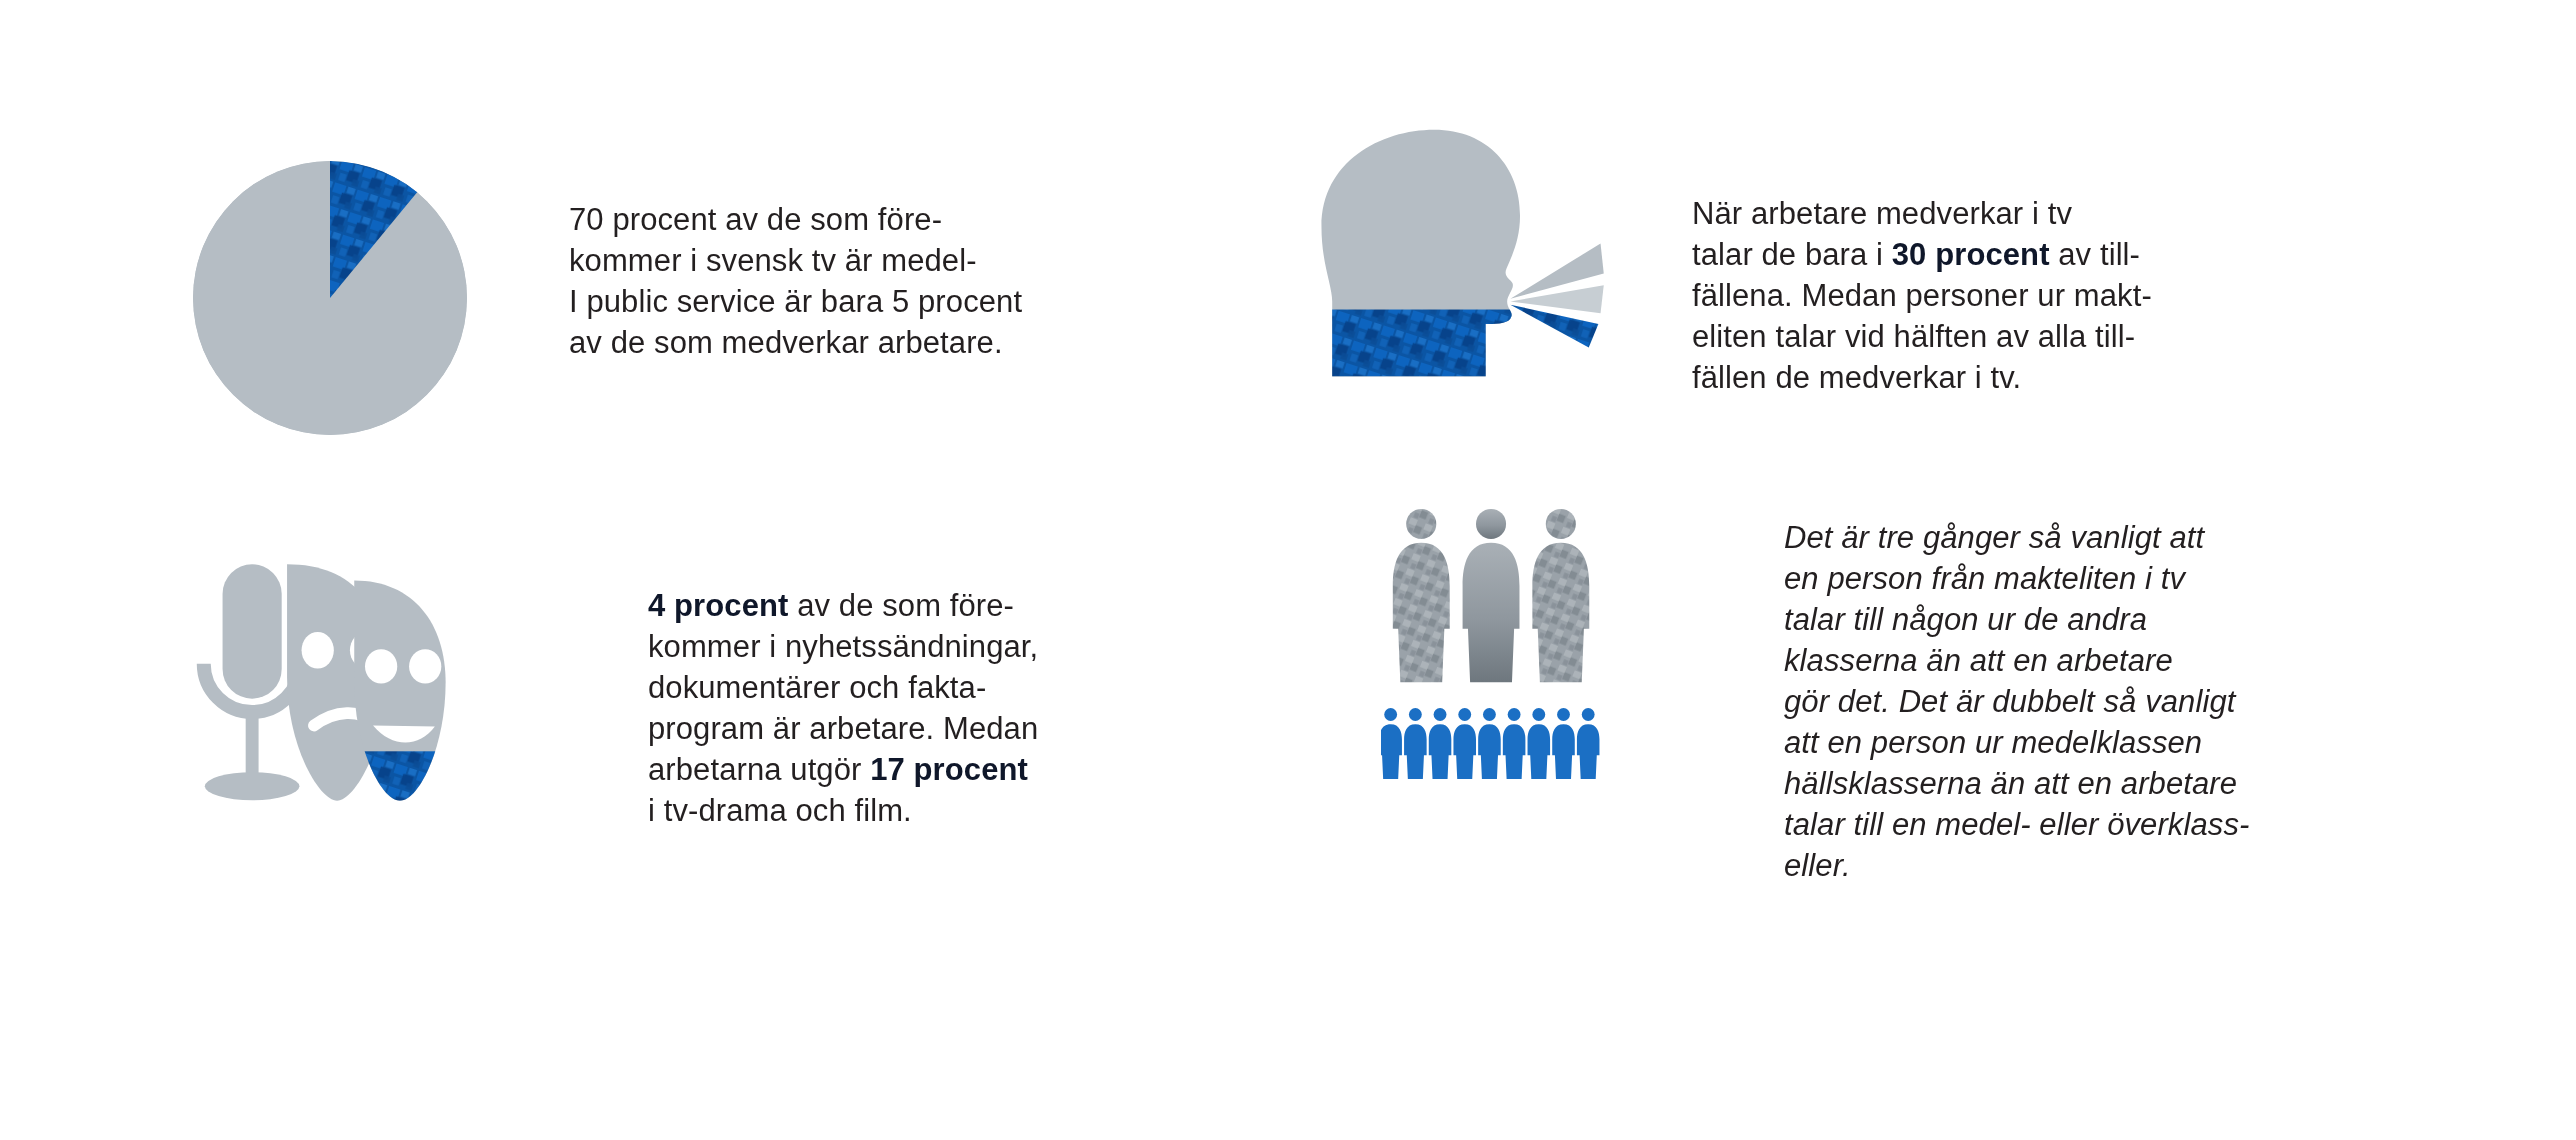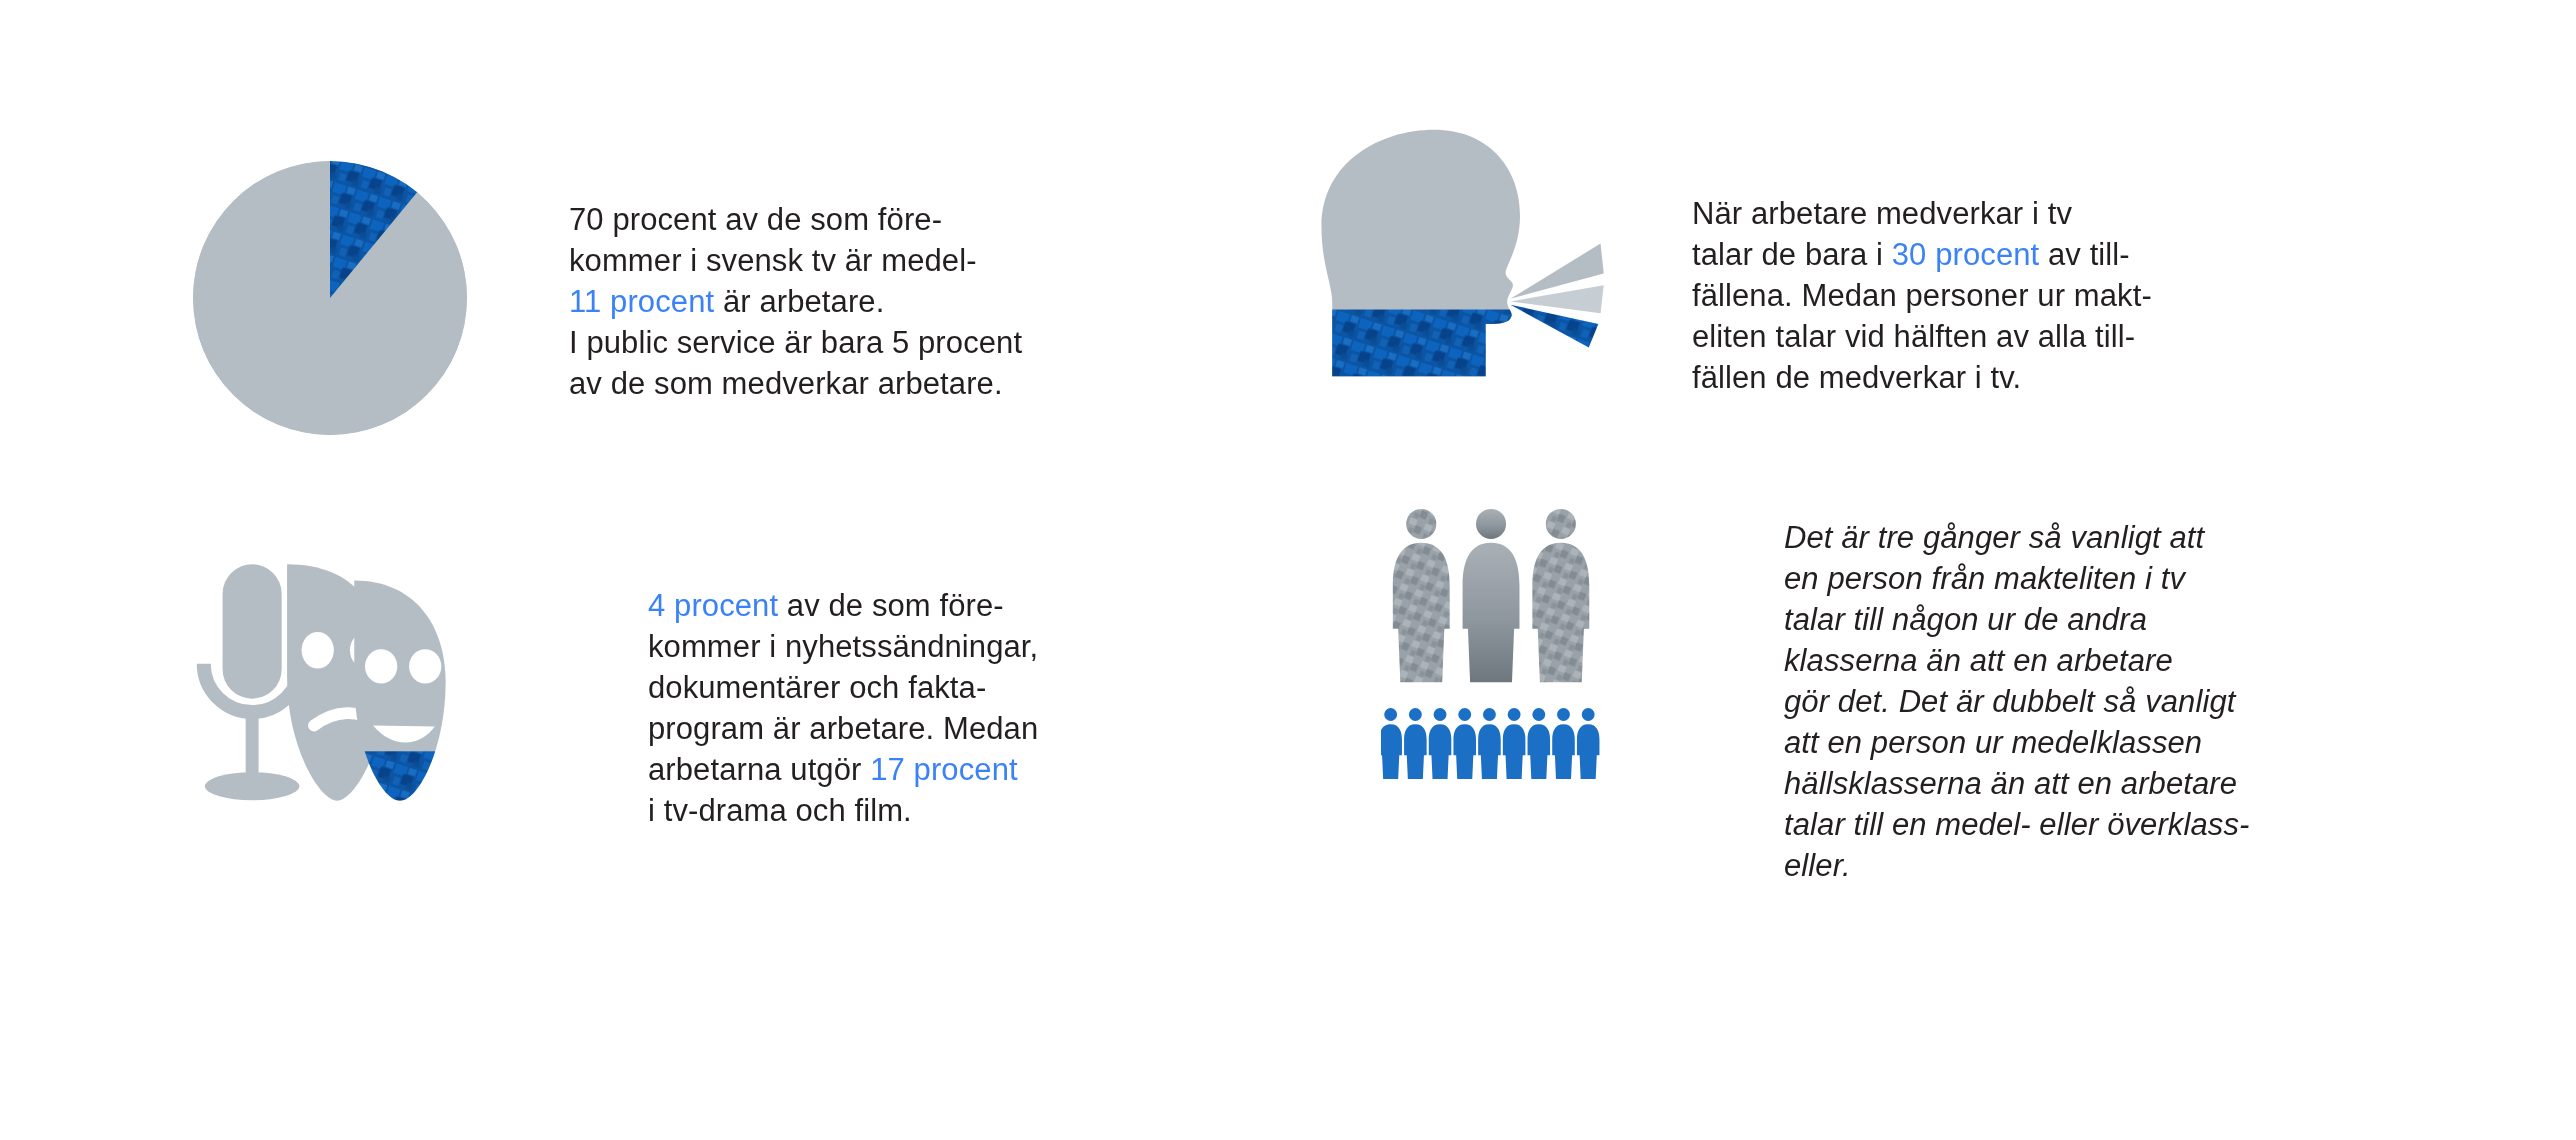--- a/index.html
+++ b/index.html
@@ -37,22 +37,22 @@
   .copy {
     font-size: 31px;
     line-height: 1.32;
     color: #231f20;
     letter-spacing: 0.1px;
   }
   .copy p {
     margin: 0;
   }
   .hl {
-    color: #3b82f6;
-    font-weight: normal;
+    color: #0f172a;
+    font-weight: bold;
     text-align: center;
   }
 
   
   #panel-pie {
     left: 193px;
     top: 161px;
     width: 913px;
   }
   .pie-wrap {
@@ -146,21 +146,20 @@
           <circle cx="255" cy="255" r="255" fill="#b5bdc4"></circle>
 
           <path d="M255,255 L255,0 A255,255 0 0,1 417.6,57.5 Z" fill="url(#bluetex)"></path>
         </svg>
       </div>
     </div>
 
     <div class="copy">
       <p>70 procent av de som före-</p>
       <p>kommer i svensk tv är medel-</p>
-      <p><span class="hl">11 procent</span><span> är arbetare.</span></p>
       <p>I public service är bara 5 procent</p>
       <p>av de som medverkar arbetare.</p>
     </div>
   </div>
 
   <div class="panel" id="panel-mask">
     <div class="art mask-art">
       <svg class="svg-art" width="430" height="312" viewBox="0 0 800 580">
         <defs>
           <pattern id="bluetex2" width="44" height="44" patternUnits="userSpaceOnUse" patternTransform="rotate(18)">

